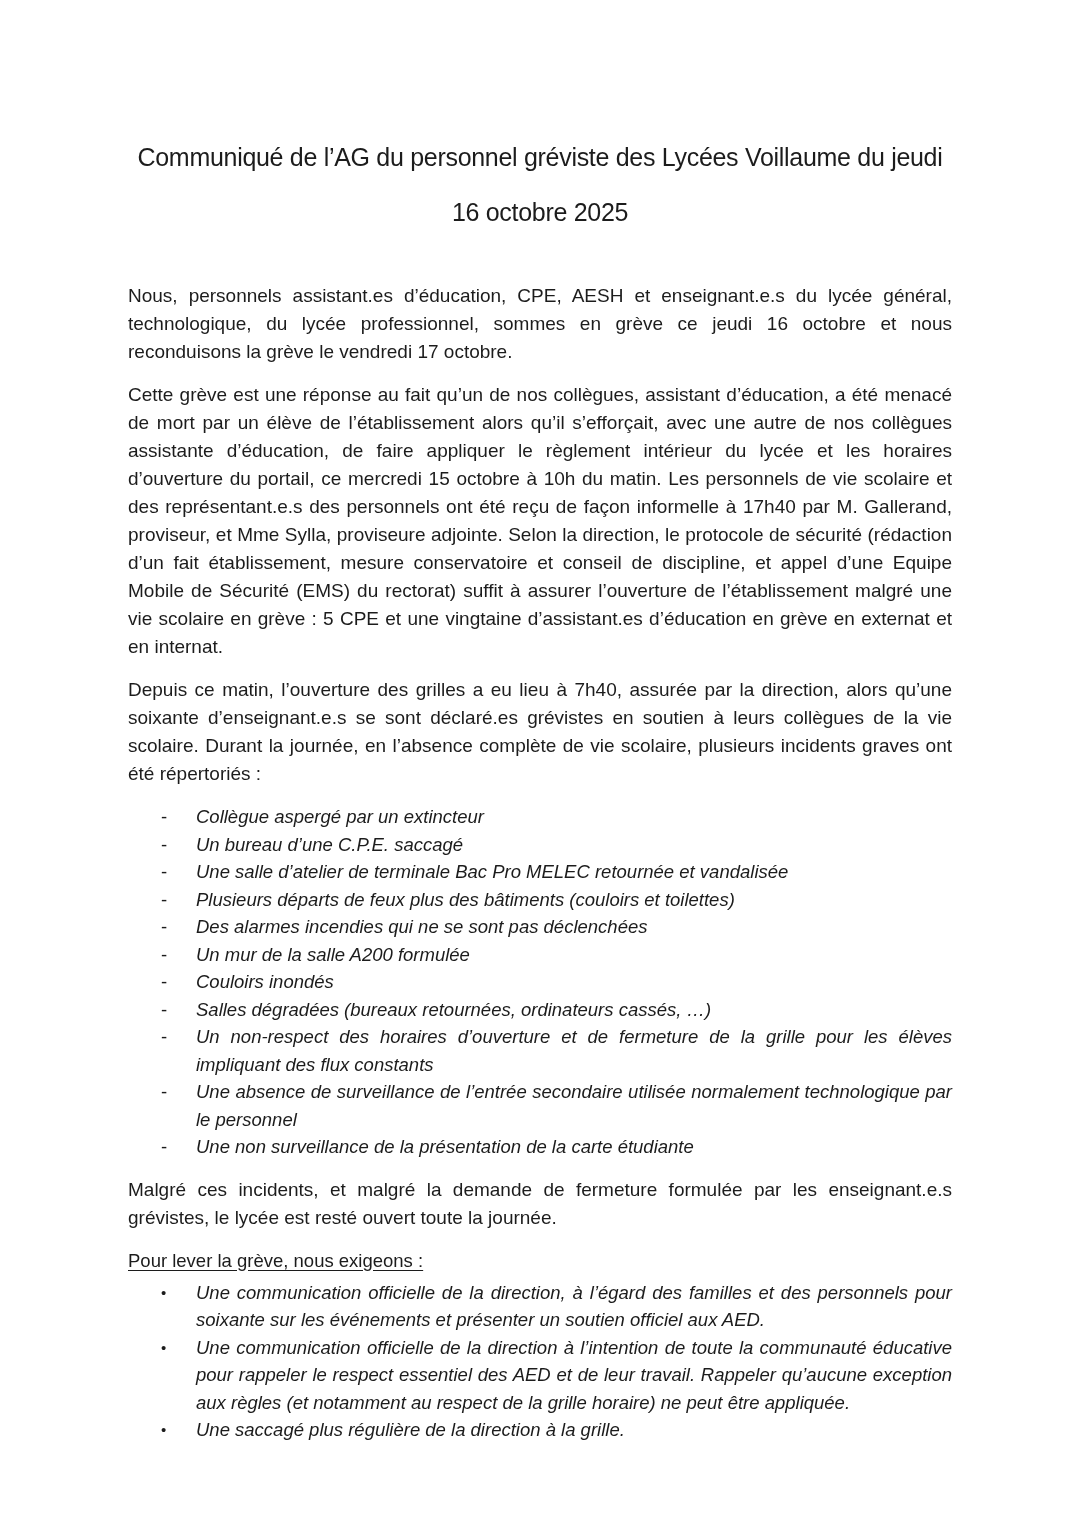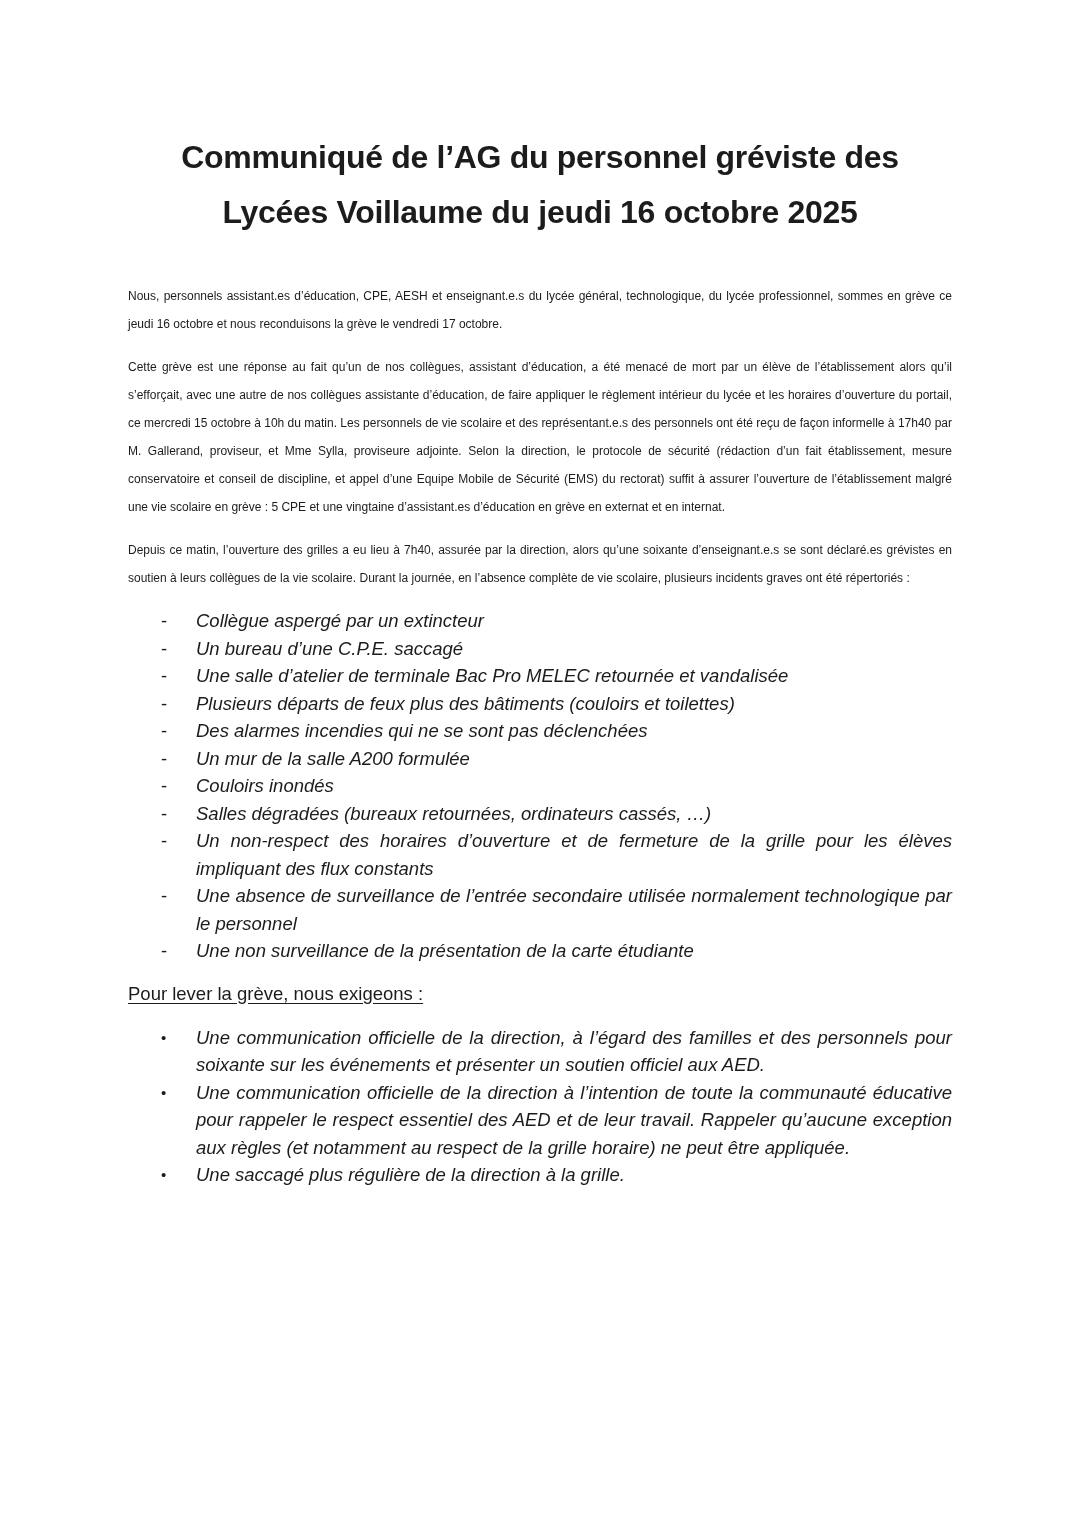--- a/index.html
+++ b/index.html
@@ -14,30 +14,30 @@
     color: #1c1c1c;
     overflow: hidden;
   }
   .page {
     box-sizing: border-box;
     width: 1080px;
     height: 1527px;
     padding: 130px 128px 0 128px;
   }
   .doc-title {
-    font-size: 32px;
-    font-weight: 700;
+    font-size: 25px;
+    font-weight: 400;
     line-height: 55px;
     text-align: center;
     margin: 0 auto 42px auto;
     max-width: 810px;
     letter-spacing: -0.3px;
   }
   .para {
-    font-size: 12px;
+    font-size: 19px;
     line-height: 28px;
     text-align: justify;
     margin: 0 0 15px 0;
   }
   .list {
     margin: 0 0 15px 0;
   }
   .list-item {
     display: flex;
     font-size: 18.5px;
@@ -54,21 +54,21 @@
   }
   .list-item .item-text {
     flex: 1;
     text-align: justify;
     font-style: italic;
   }
   .demands-heading {
     font-size: 18.5px;
     line-height: 28px;
     text-align: left;
-    margin: 0 0 16px 0;
+    margin: 0 0 4px 0;
     text-decoration: underline;
     text-underline-offset: 3px;
   }
   .bullet-list {
     margin-bottom: 0;
   }
 </style>
 </head>
 <body>
 
@@ -120,20 +120,21 @@
     <div class="list-item">
       <span class="marker">-</span>
       <span class="item-text">Une absence de surveillance de l’entrée secondaire utilisée normalement technologique par le personnel</span>
     </div>
     <div class="list-item">
       <span class="marker">-</span>
       <span class="item-text">Une non surveillance de la présentation de la carte étudiante</span>
     </div>
   </div>
 
+  <p class="para">Malgré ces incidents, et malgré la demande de fermeture formulée par les enseignant.e.s grévistes, le lycée est resté ouvert toute la journée.</p>
 
   <p class="demands-heading">Pour lever la grève, nous exigeons :</p>
 
   <div class="list bullet-list">
     <div class="list-item">
       <span class="marker">•</span>
       <span class="item-text">Une communication officielle de la direction, à l’égard des familles et des personnels pour soixante sur les événements et présenter un soutien officiel aux AED.</span>
     </div>
     <div class="list-item">
       <span class="marker">•</span>

